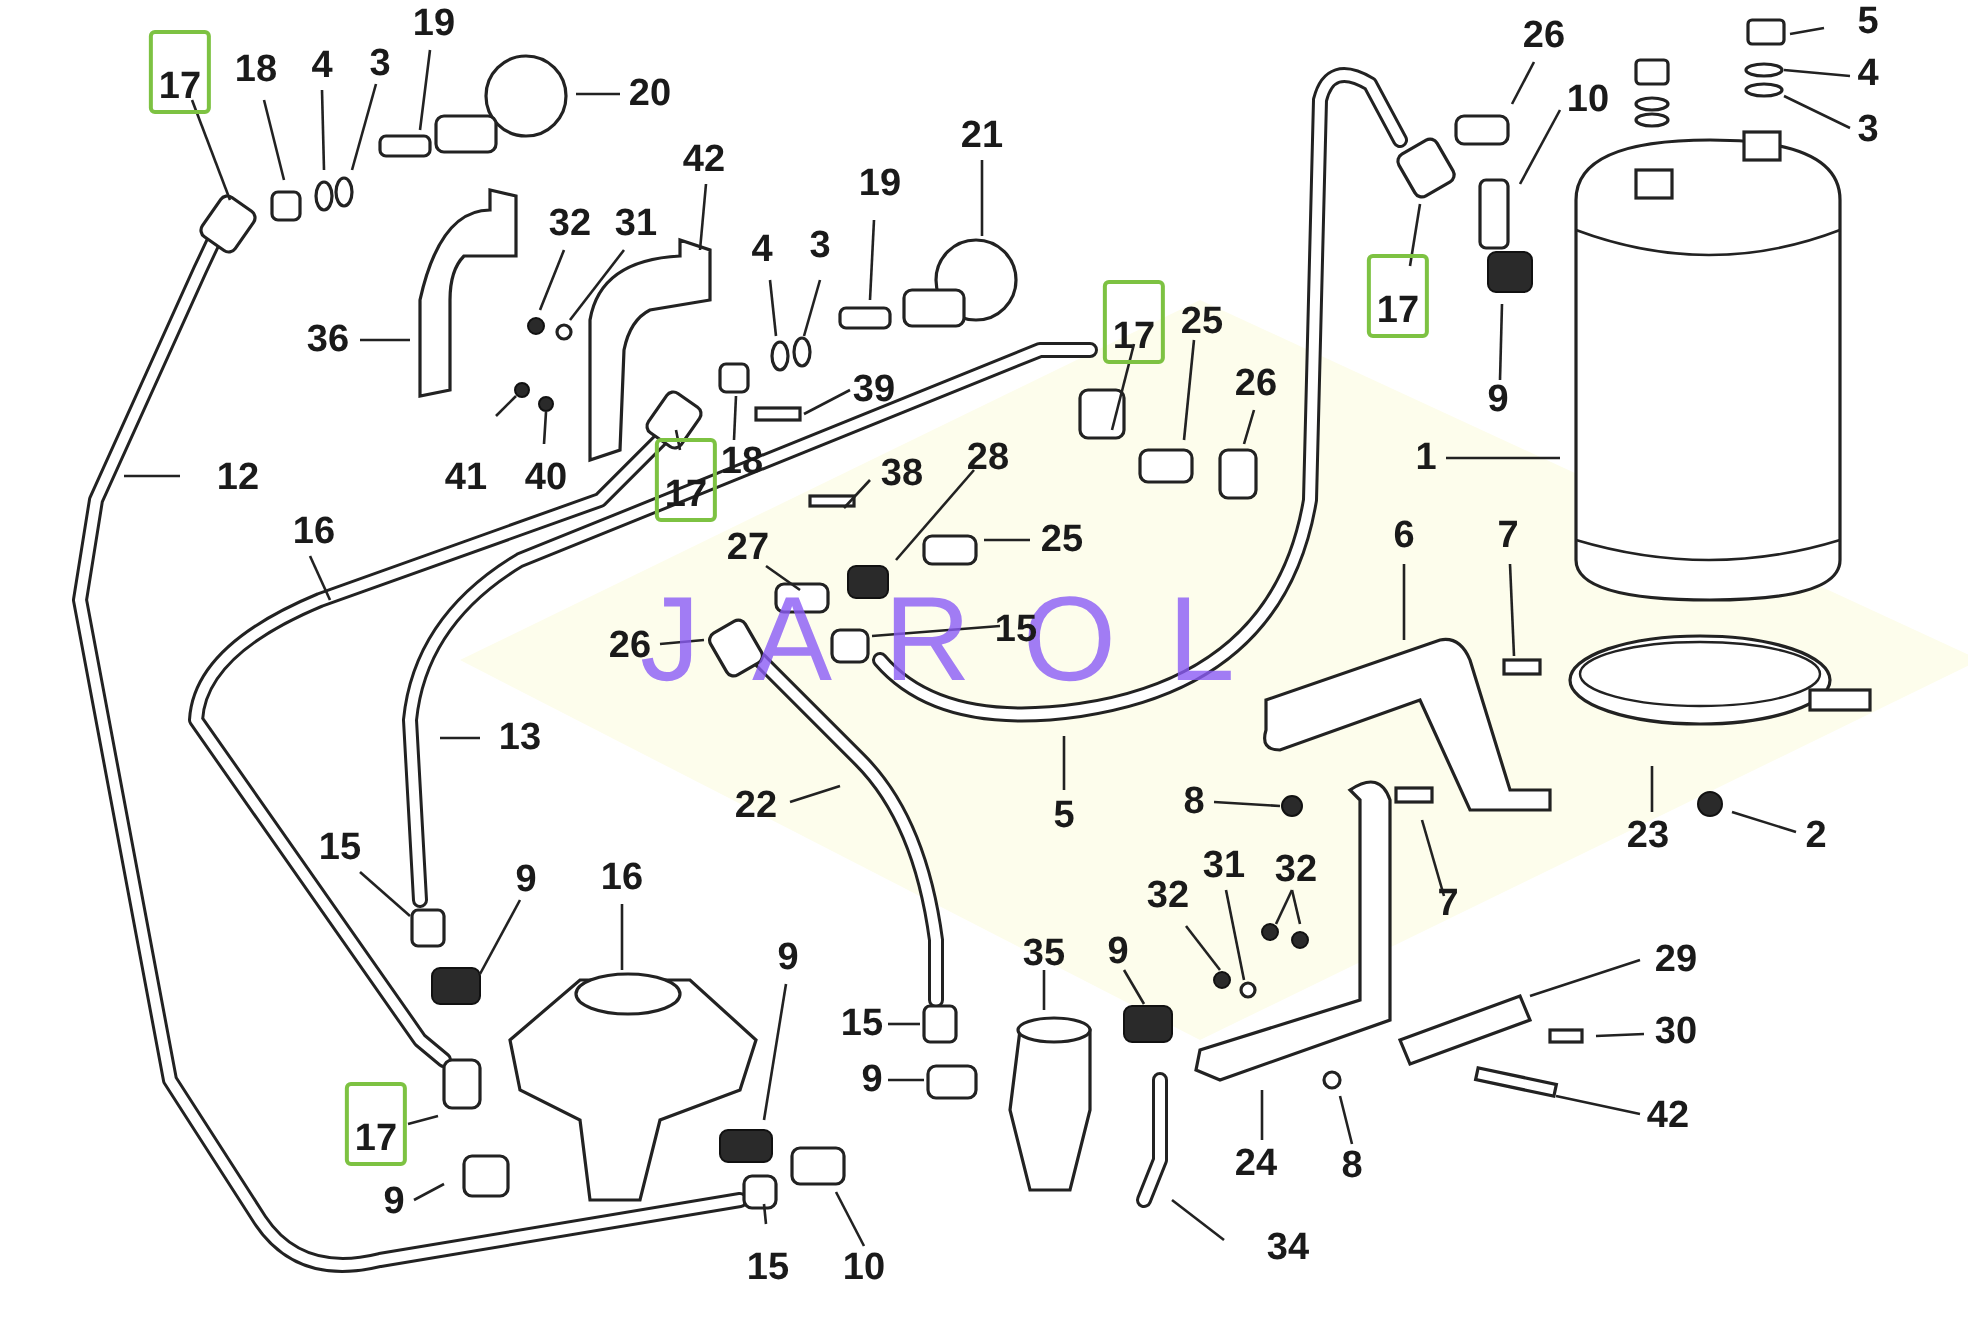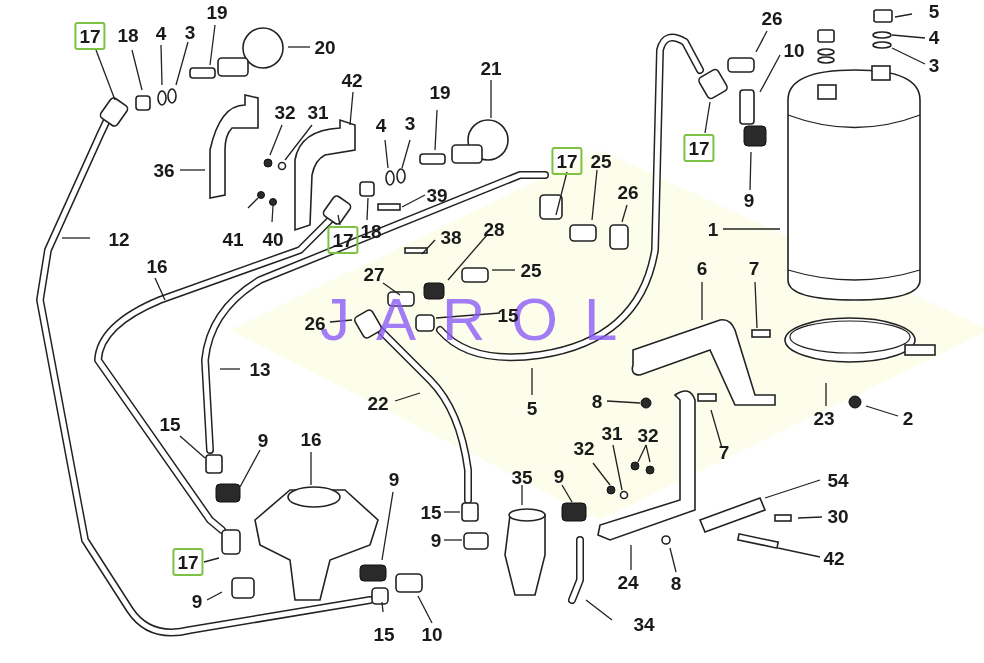--- a/index.html
+++ b/index.html
@@ -3,21 +3,21 @@
 <meta charset="utf-8">
 <style>
   html, body { margin: 0; padding: 0; background: #ffffff; }
   body { width: 984px; height: 663px; overflow: hidden; position: relative;
          font-family: "Liberation Sans", sans-serif; }
   #stage { position: absolute; left: 0; top: 0; width: 984px; height: 663px; }
   svg { position: absolute; left: 0; top: 0; }
   .callout { position: absolute; font-family: "Liberation Sans", sans-serif;
              font-weight: bold; font-size: 19px; color: #1a1a1a; line-height: 1;
              transform: translate(-50%, -50%); white-space: nowrap; cursor: pointer; }
-  .callout.hl { border: 2.5px solid #7dc242; border-radius: 3px; padding: 3px 3px 2px 3px; }
+  .callout.hl { border: 2.5px solid #7dc242; border-radius: 3px; padding: 17px 3px 2px 3px; }
   .wm { position: absolute; left: 320px; top: 285px; font-family: Liberation Sans, sans-serif;
         font-size: 60px; letter-spacing: 26px; color: #8b5cf6; opacity: .8; pointer-events: none; }
   .ln { stroke: #222; stroke-width: 1.3; fill: none; }
   .pipe { stroke: #222; stroke-width: 8; fill: none; stroke-linecap: round; stroke-linejoin: round; }
   .pipe-in { stroke: #fff; stroke-width: 5; fill: none; stroke-linecap: round; stroke-linejoin: round; }
   .part { fill: #fff; stroke: #222; stroke-width: 1.6; }
   .dark { fill: #2a2a2a; stroke: #111; stroke-width: 1; }
 </style>
 </head>
 <body>
@@ -294,16 +294,16 @@
   <div class="callout" style="left:431px;top:512px">15</div>
   <div class="callout" style="left:436px;top:540px">9</div>
   <div class="callout" style="left:522px;top:477px">35</div>
   <div class="callout" style="left:559px;top:476px">9</div>
   <div class="callout" style="left:644px;top:624px">34</div>
   <div class="callout" style="left:584px;top:448px">32</div>
   <div class="callout" style="left:612px;top:433px">31</div>
   <div class="callout" style="left:648px;top:435px">32</div>
   <div class="callout" style="left:628px;top:582px">24</div>
   <div class="callout" style="left:676px;top:583px">8</div>
-  <div class="callout" style="left:838px;top:480px">54</div>
+  <div class="callout" style="left:838px;top:480px">29</div>
   <div class="callout" style="left:838px;top:516px">30</div>
   <div class="callout" style="left:834px;top:558px">42</div>
 </div>
 
 </body></html>

